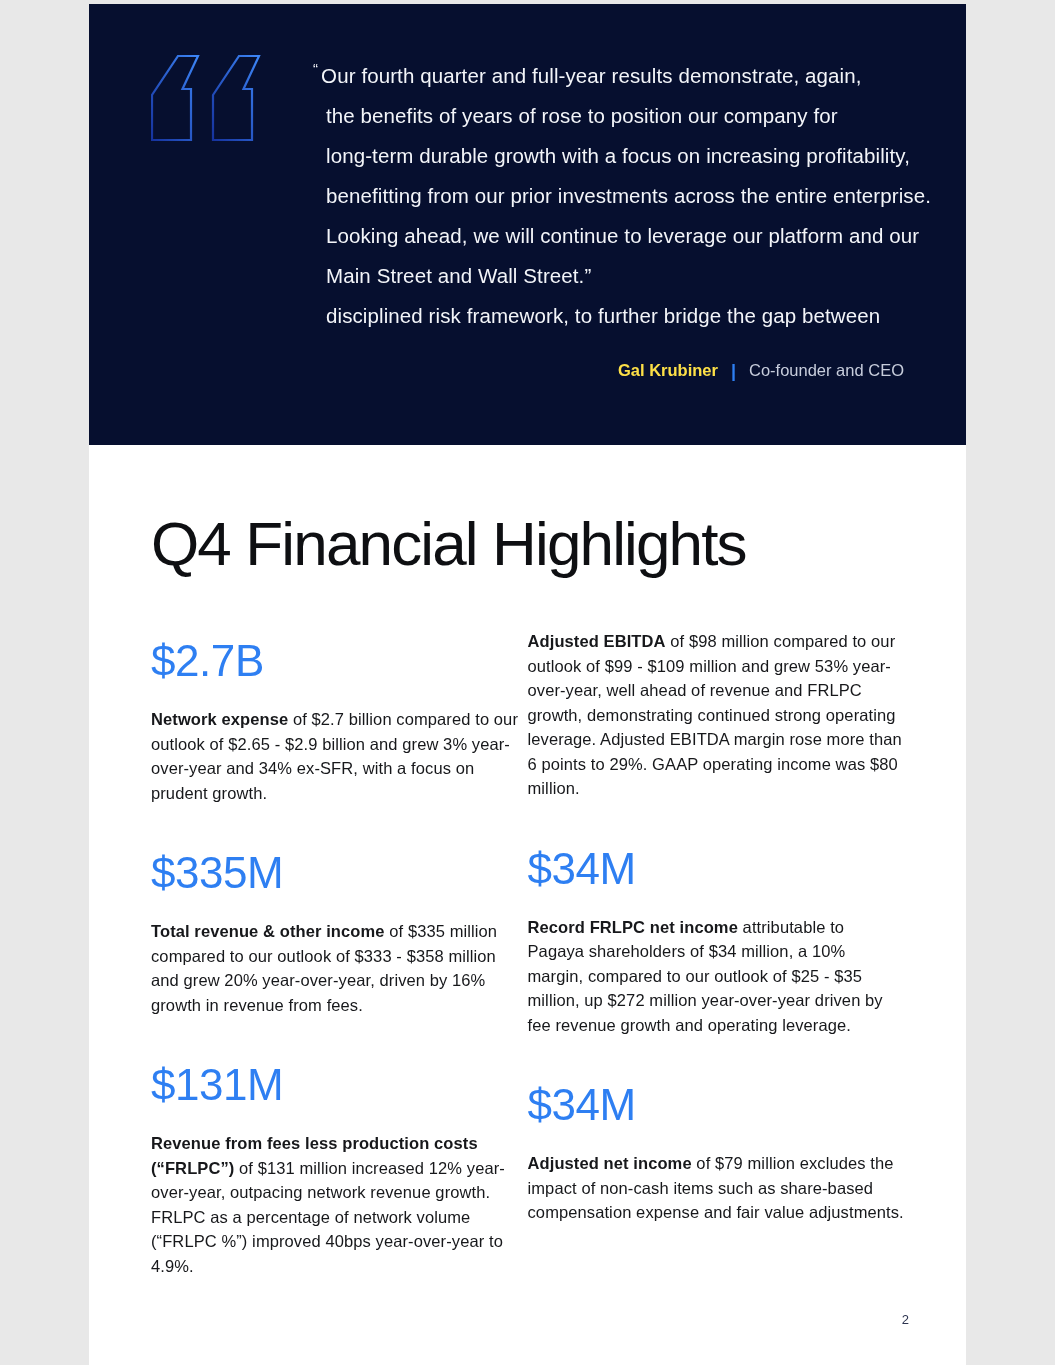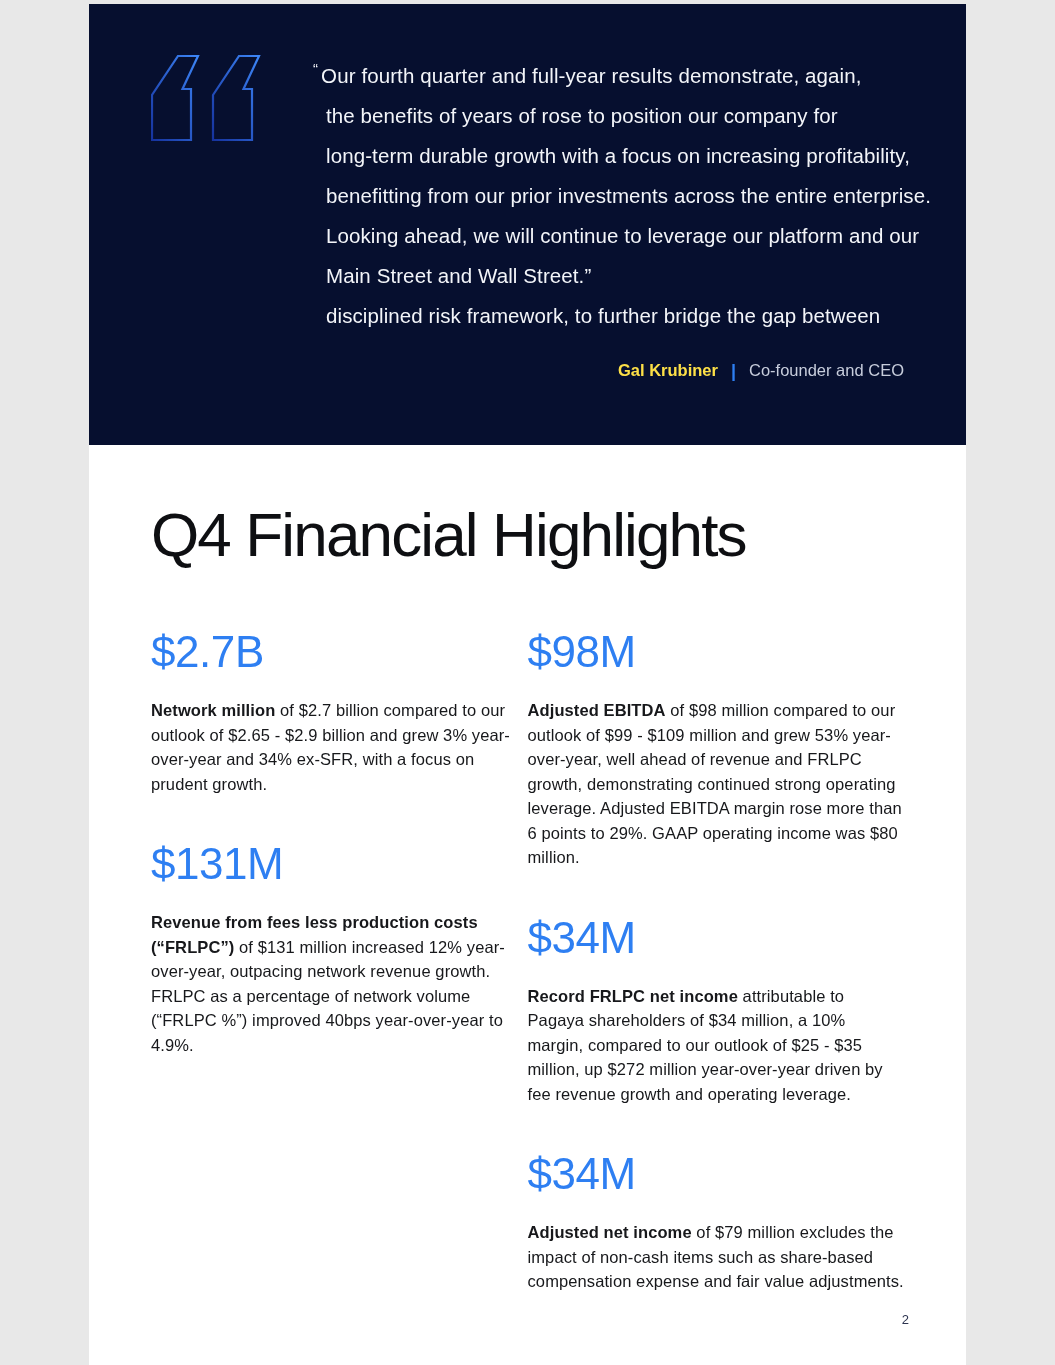--- a/index.html
+++ b/index.html
@@ -29,21 +29,21 @@
     position:absolute;top:356px;right:62px;
     font-size:16.5px;color:#ffffff;white-space:nowrap;
   }
   .attribution .name{font-weight:700;color:#fde047;}
   .attribution .bar{
     color:var(--accent-blue,#2e7ff2);font-weight:700;font-size:18px;
     margin:0 13px;position:relative;top:1px;
   }
   .attribution .role{color:var(--role-text,#c7cddc);text-align:right;}
   
-  .content{position:absolute;top:432px;left:62px;right:62px;}
+  .content{position:absolute;top:441px;left:62px;right:62px;}
   h1.page-title{
     margin:66px 0 0 0;font-size:62px;line-height:66px;font-weight:500;
     letter-spacing:-0.03em;color:var(--heading-text,#0e0f12);
   }
   .columns{display:flex;justify-content:space-between;}
   .col{width:447px;}
   .metric{margin-top:36px;}
   .col .metric:first-child{margin-top:52px;}
   .metric-value{
     font-size:44px;line-height:64px;letter-spacing:-0.01em;
@@ -97,35 +97,38 @@
   <main class="content">
 
     <h1 class="page-title">Q4 Financial Highlights</h1>
 
     <div class="columns">
 
       <section class="col">
 
         <div class="metric">
           <div class="metric-value">$2.7B</div>
-          <p class="metric-desc"><span class="lead">Network million</span><span> of $2.7 billion compared to our outlook of $2.65 - $2.9 billion and grew 3% year-over-year and 34% ex-SFR, with a focus on prudent growth.</span></p>
+          <p class="metric-desc"><span class="lead">Network expense</span><span> of $2.7 billion compared to our outlook of $2.65 - $2.9 billion and grew 3% year-over-year and 34% ex-SFR, with a focus on prudent growth.</span></p>
         </div>
 
+        <div class="metric">
+          <div class="metric-value">$335M</div>
+          <p class="metric-desc"><span class="lead">Total revenue &amp; other income</span><span> of $335 million compared to our outlook of $333 - $358 million and grew 20% year-over-year, driven by 16% growth in revenue from fees.</span></p>
+        </div>
 
         <div class="metric">
           <div class="metric-value">$131M</div>
           <p class="metric-desc"><span class="lead">Revenue from fees less production costs (“FRLPC”)</span><span> of $131 million increased 12% year-over-year, outpacing network revenue growth. FRLPC as a percentage of network volume (“FRLPC %”) improved 40bps year-over-year to 4.9%.</span></p>
         </div>
 
       </section>
 
       <section class="col">
 
         <div class="metric">
-          <div class="metric-value">$98M</div>
           <p class="metric-desc"><span class="lead">Adjusted EBITDA</span><span> of $98 million compared to our outlook of $99 - $109 million and grew 53% year-over-year, well ahead of revenue and FRLPC growth, demonstrating continued strong operating leverage. Adjusted EBITDA margin rose more than 6 points to 29%. GAAP operating income was $80 million.</span></p>
         </div>
 
         <div class="metric">
           <div class="metric-value">$34M</div>
           <p class="metric-desc"><span class="lead">Record FRLPC net income</span><span> attributable to Pagaya shareholders of $34 million, a 10% margin, compared to our outlook of $25 - $35 million, up $272 million year-over-year driven by fee revenue growth and operating leverage.</span></p>
         </div>
 
         <div class="metric">
           <div class="metric-value">$34M</div>

